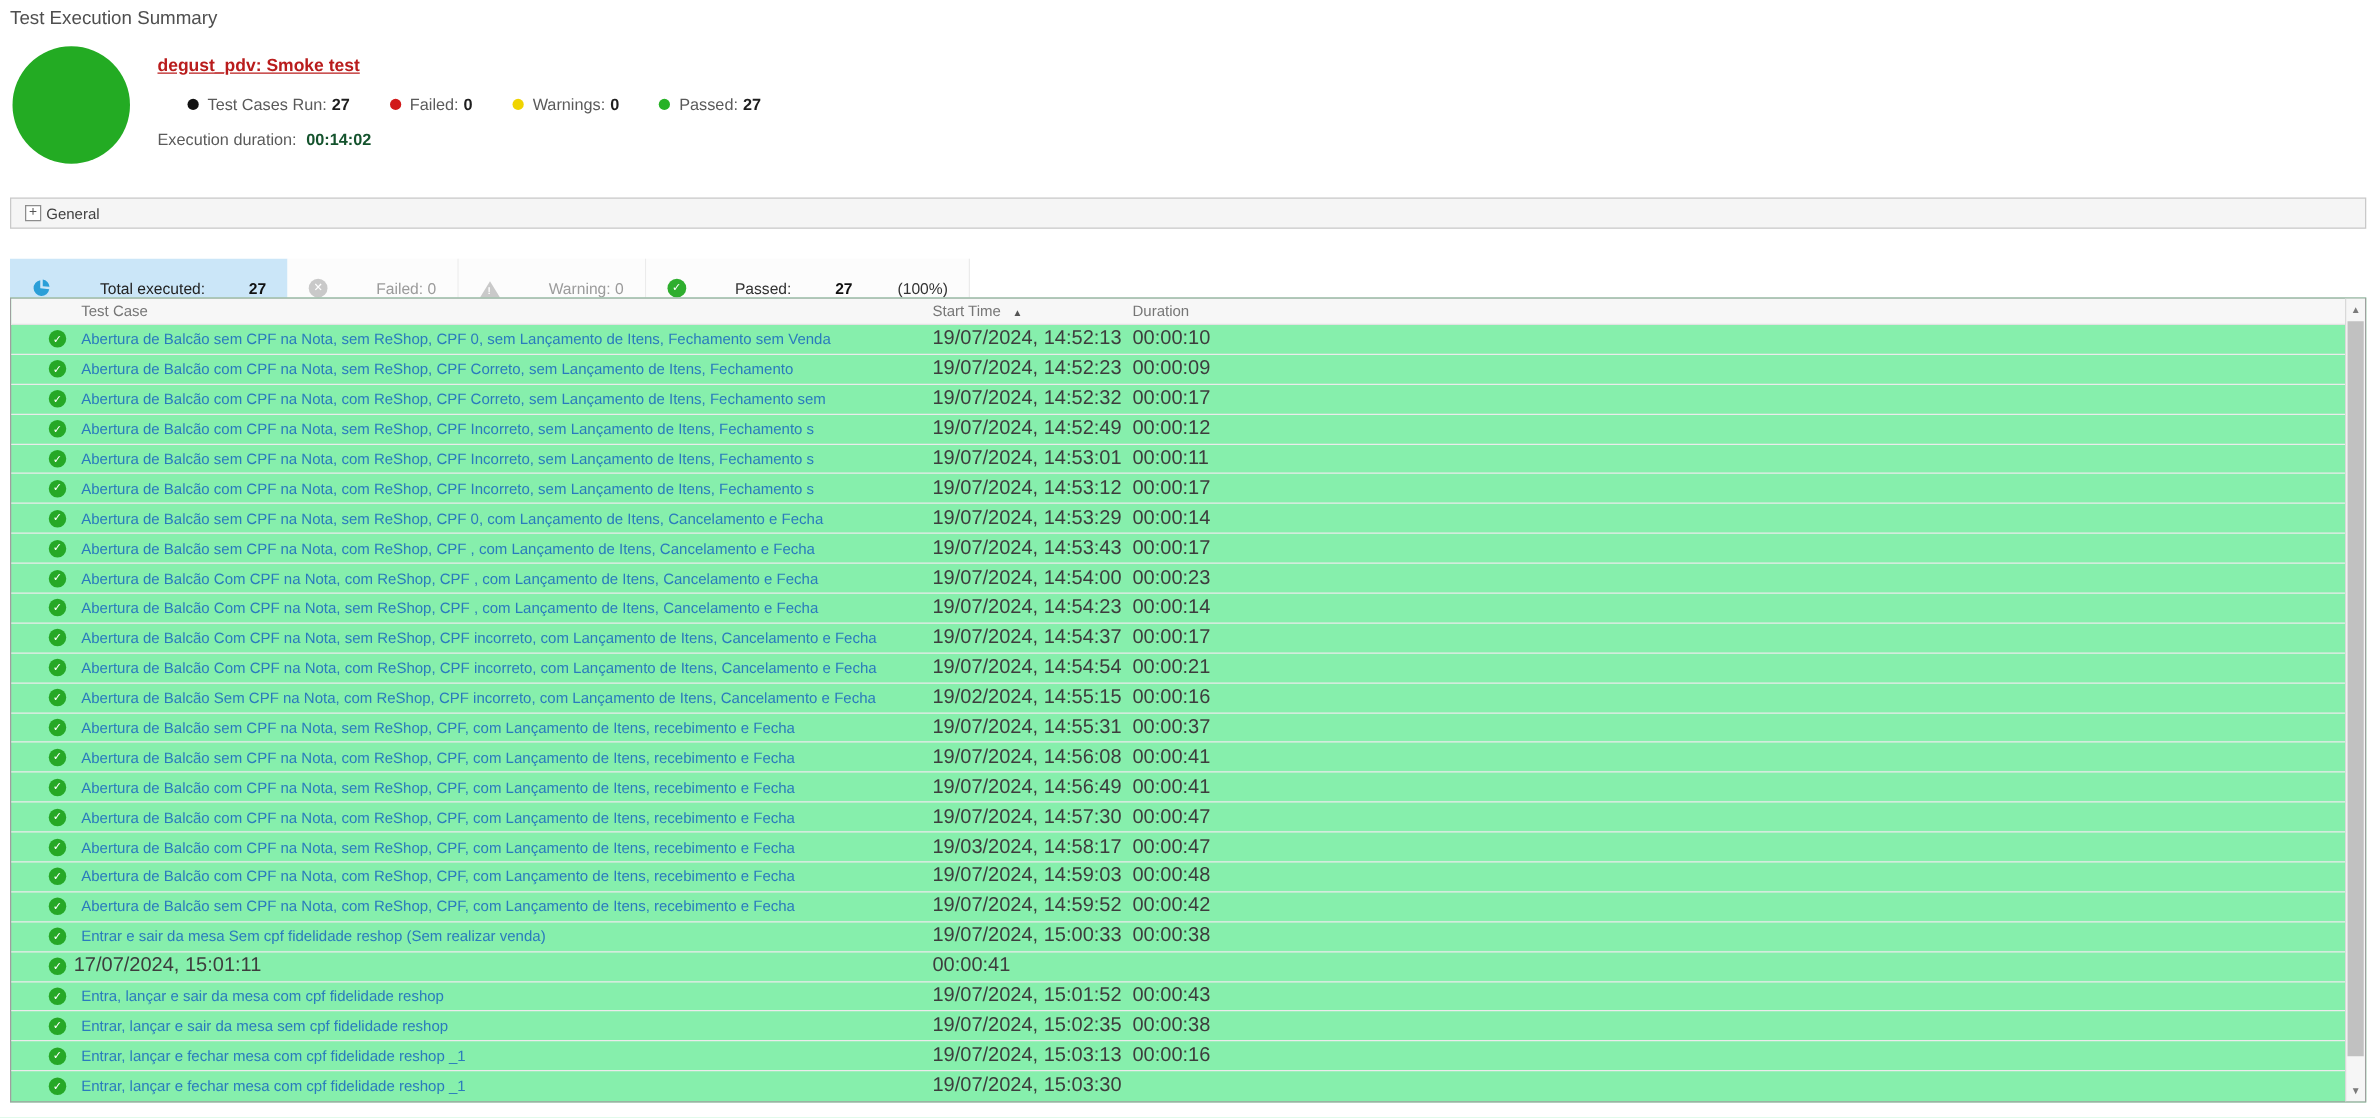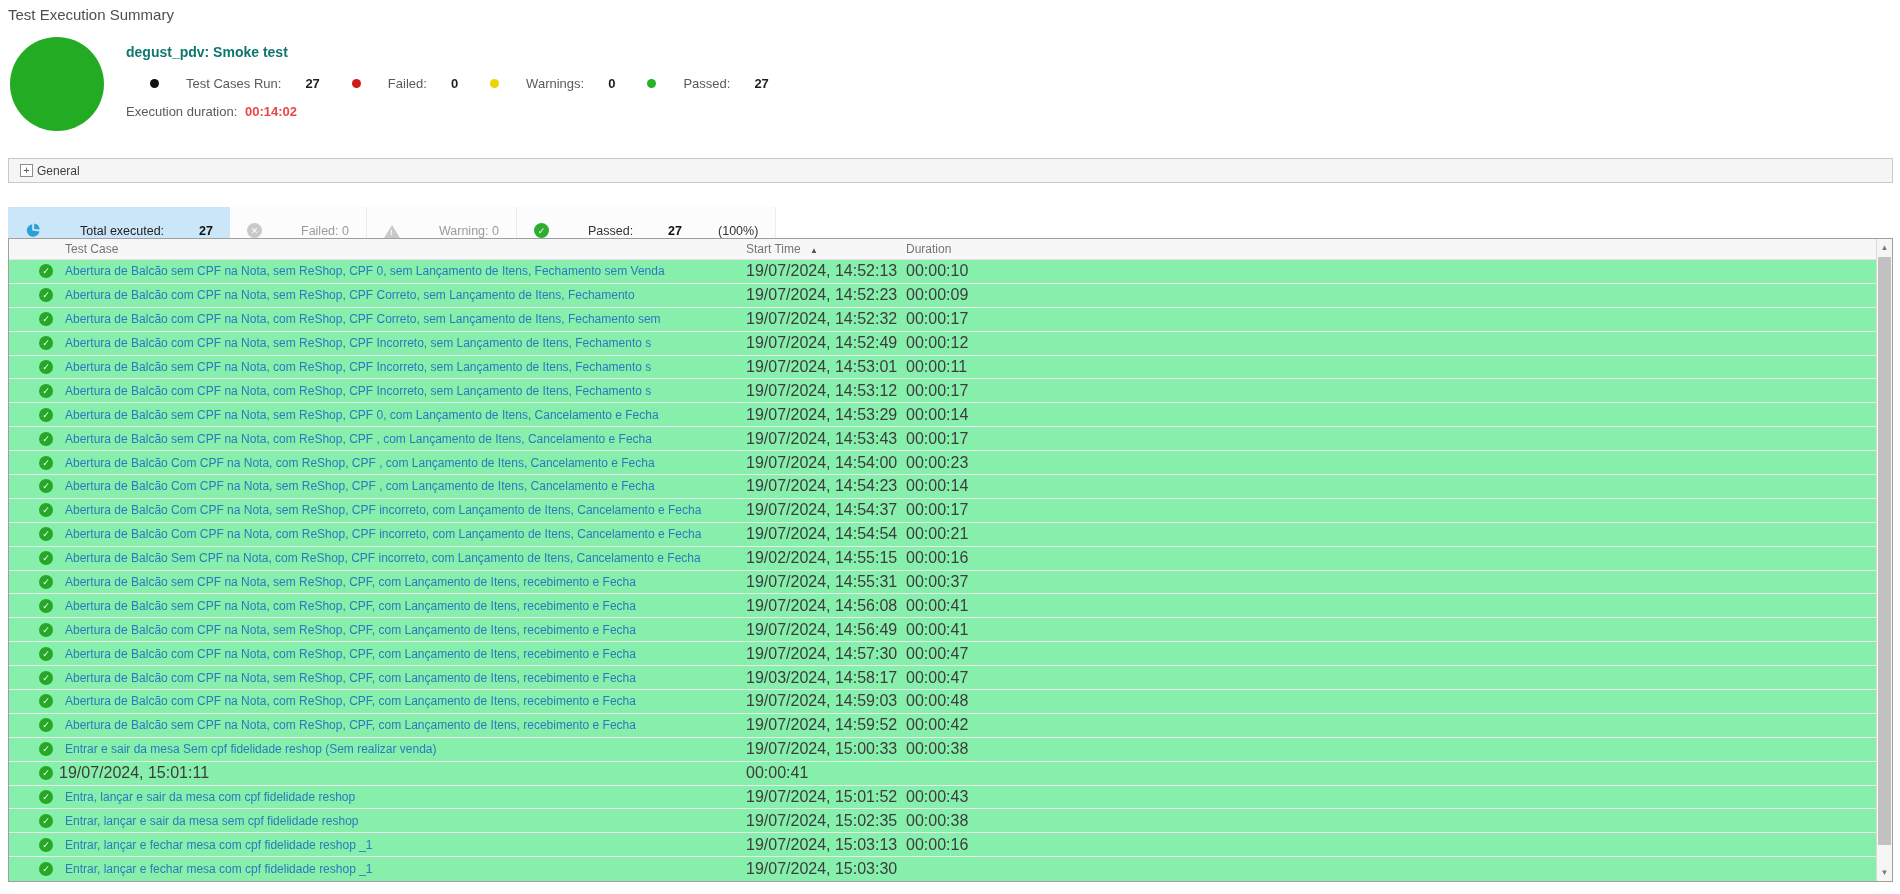--- a/index.html
+++ b/index.html
@@ -7,27 +7,27 @@
   body {
     width:1900px; height:894px; overflow:hidden; position:relative;
     font-family:"Liberation Sans","DejaVu Sans",sans-serif; color:#333;
   }
   .page-title { margin:6px 0 0 8px; font-size:15px; font-weight:400; color:#4f4f4f; }
 
   
   .summary { display:flex; margin:12px 0 0 10px; }
   .pie-total { width:94px; height:94px; border-radius:50%; margin-top:2px; }
   .summary-info { margin-left:22px; padding-top:9px; }
-  .suite-title { font-size:14px; font-weight:bold; color:#0f766e; }
+  .suite-title { font-size:14px; font-weight:bold; color:#b91c1c;text-decoration:underline; }
   .stats-row { display:flex; margin:16px 0 0 24px; font-size:13px; color:#5a5a5a; }
-  .stat { display:flex; align-items:center; margin-right:32px;gap:20px; }
+  .stat { display:flex; align-items:center; margin-right:32px; }
   .dot { width:9px; height:9px; border-radius:50%; margin-right:7px; flex:none; }
   .stat b { color:#1e1e1e; margin-left:4px; }
   .duration-row { margin-top:13px; font-size:13px; color:#5a5a5a; }
-  .duration-row b { color:#ef4444; margin-left:4px; }
+  .duration-row b { color:#14532d; margin-left:4px; }
 
   
   .general-bar {
     margin:27px 7px 0 8px; height:25px; background:#f5f5f5; border:1px solid #c9c9c9;
     display:flex; align-items:center; cursor:pointer;
   }
   .expander {
     width:13px; height:13px; margin-left:11px; border:1px solid #8d8d8d; background:#fff;
     font-size:11px; line-height:11px; text-align:center; color:#555; flex:none;
   }
@@ -297,21 +297,21 @@
 
   <div class="row">
     <span class="status-ic">✓</span>
     <a class="tc-link">Entrar e sair da mesa Sem cpf fidelidade reshop (Sem realizar venda)</a>
     <span class="cell-meta">19/07/2024, 15:00:33</span>
     <span class="cell-meta">00:00:38</span>
   </div>
 
   <div class="row">
     <span class="status-ic">✓</span>
-    <span class="cell-meta">19/07/2024, 15:01:11</span>
+    <span class="cell-meta">17/07/2024, 15:01:11</span>
     <span class="cell-meta">00:00:41</span>
   </div>
 
   <div class="row">
     <span class="status-ic">✓</span>
     <a class="tc-link">Entra, lançar e sair da mesa com cpf fidelidade reshop</a>
     <span class="cell-meta">19/07/2024, 15:01:52</span>
     <span class="cell-meta">00:00:43</span>
   </div>
 

